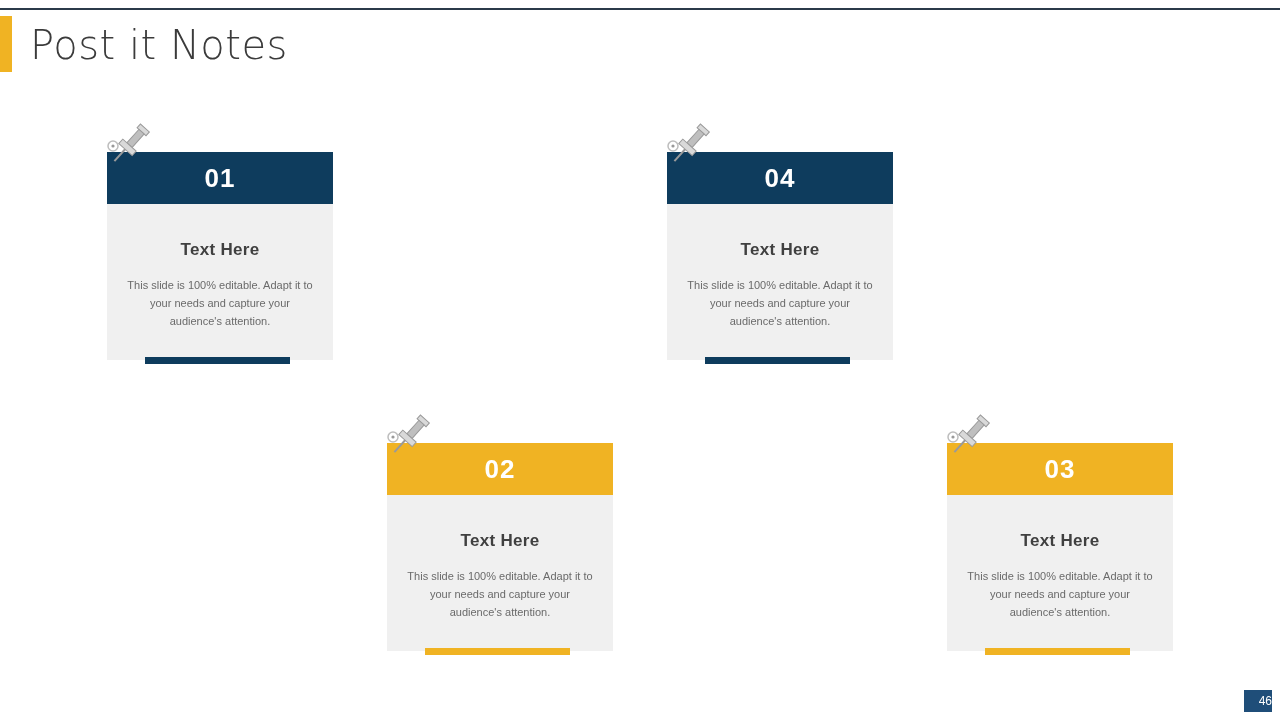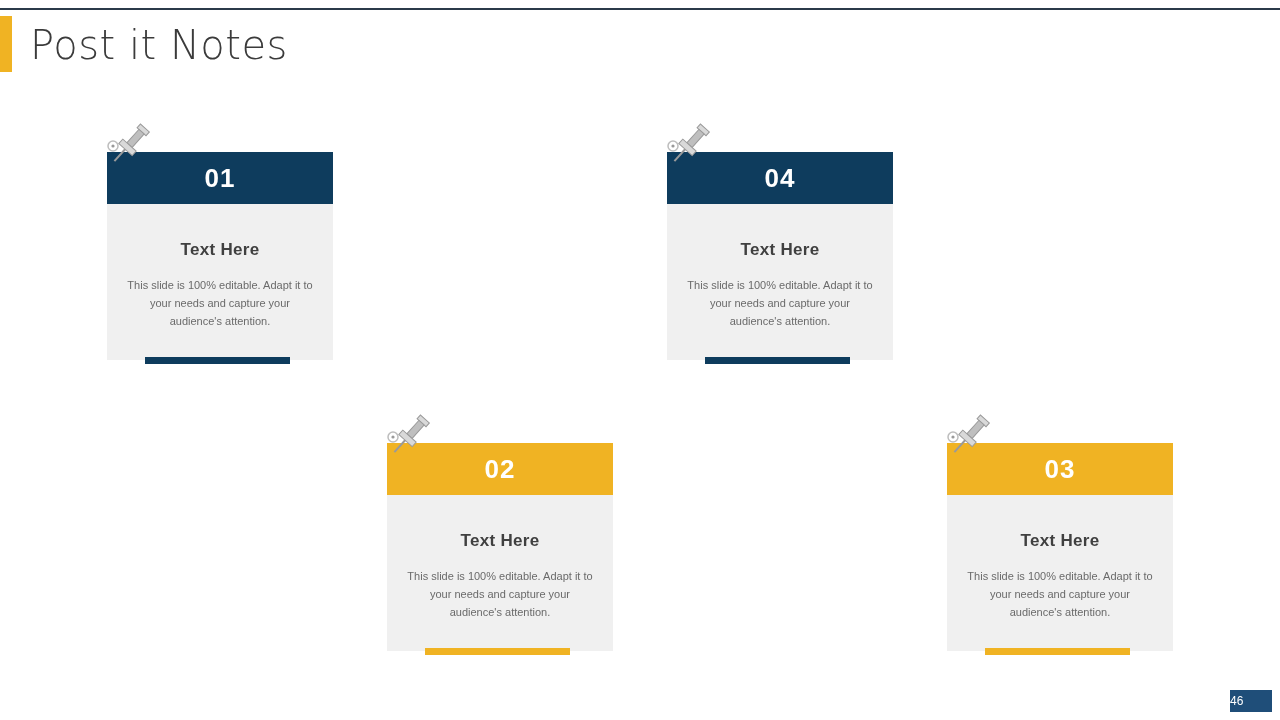--- a/index.html
+++ b/index.html
@@ -106,27 +106,27 @@
     left: -9px;
     top: -34px;
     pointer-events: none;
   }
 
   
   .page-badge {
     position: absolute;
     right: 8px;
     bottom: 8px;
-    width: 42px;
+    width: 28px;
     height: 22px;
     background: #1f4e79;
     color: #ffffff;
     font-size: 12px;
     line-height: 22px;
-    text-align: left;
+    text-align: right;
   }
 </style>
 </head>
 <body>
 
 <div class="slide-header">
   <div class="header-rule"></div>
   <div class="header-accent"></div>
   <div class="slide-title">Post it Notes</div>
 </div>

